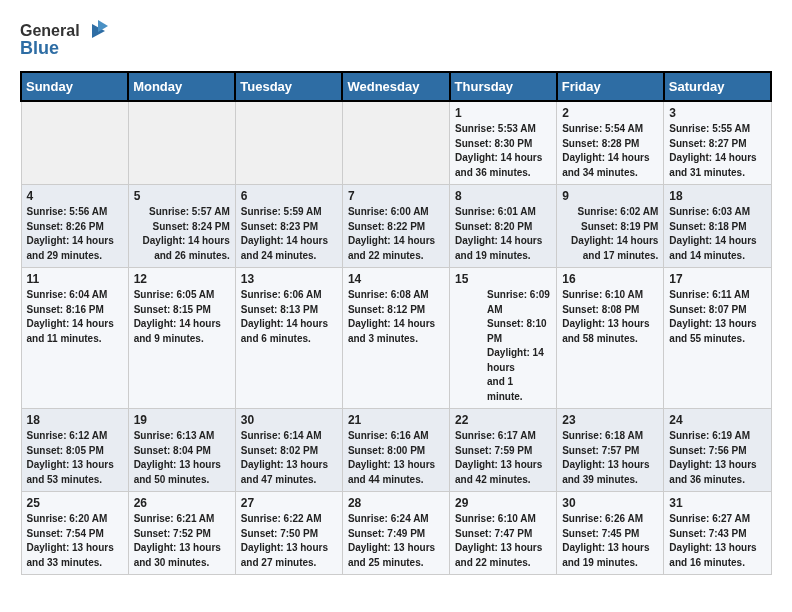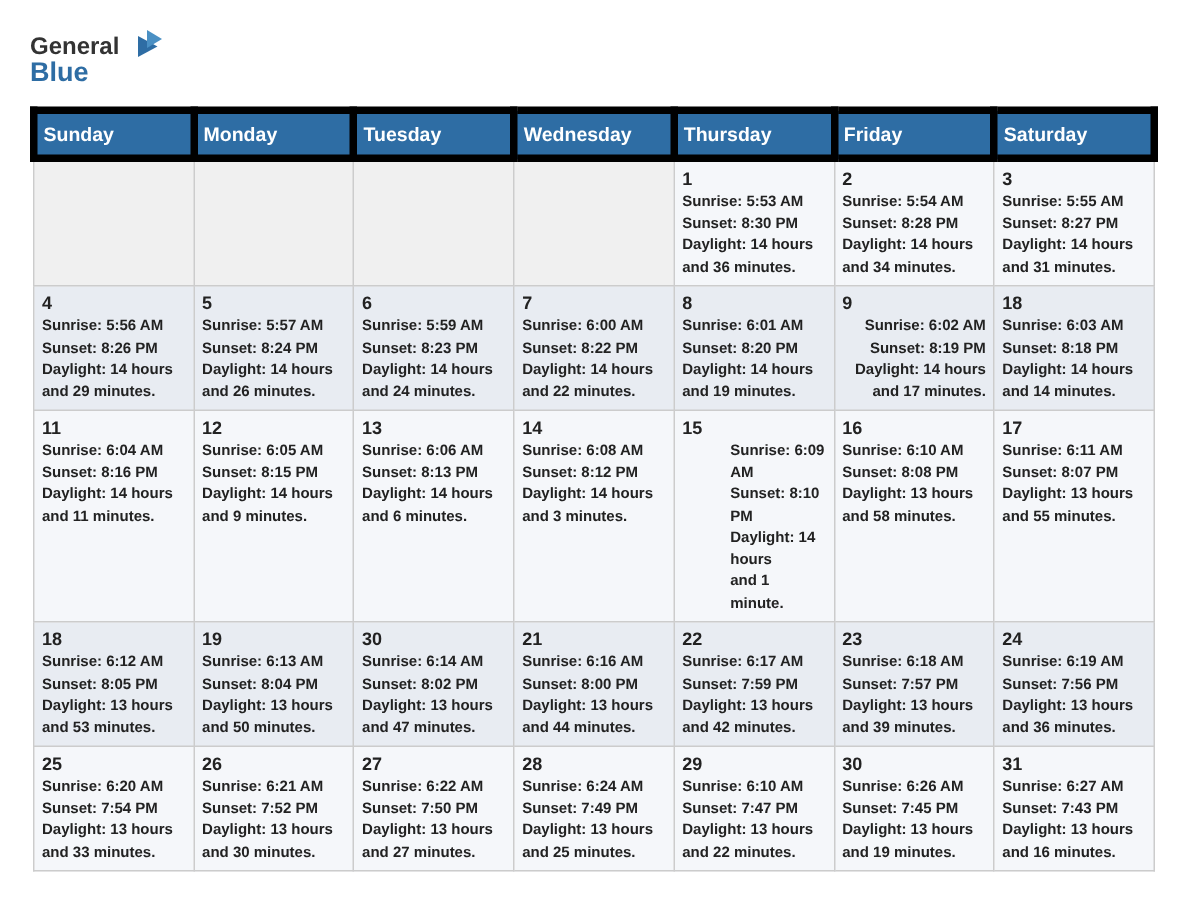--- a/index.html
+++ b/index.html
@@ -39,21 +39,21 @@
       border-collapse: collapse;
       table-layout: fixed;
     }
     thead tr th {
       background-color: #2e6da4;
       color: #fff;
       font-size: 13px;
       font-weight: bold;
       padding: 6px 4px;
       text-align: left;
-      border: 5px solid #000000;
+      border: 2px solid #000000;
     }
     tbody tr td {
       vertical-align: top;
       padding: 4px 5px;
       font-size: 10.5px;
       color: #222;
       border: 1px solid #ccc;
       height: 80px;
     }
     tbody tr:nth-child(odd) td {
@@ -141,21 +141,21 @@
       <tr>
         <td>
           <span class="day-num">4</span>
           <div class="cell-content" style="white-space: pre-line;">Sunrise: 5:56 AM
 Sunset: 8:26 PM
 Daylight: 14 hours
 and 29 minutes.</div>
         </td>
         <td>
           <span class="day-num">5</span>
-          <div class="cell-content" style="white-space: pre-line;">Sunrise: 5:57 AM
+          <div class="cell-content" style="white-space: pre-line; text-align: right;">Sunrise: 5:57 AM
 Sunset: 8:24 PM
 Daylight: 14 hours
 and 26 minutes.</div>
         </td>
         <td>
           <span class="day-num">6</span>
           <div class="cell-content" style="white-space: pre-line;">Sunrise: 5:59 AM
 Sunset: 8:23 PM
 Daylight: 14 hours
 and 24 minutes.</div>

